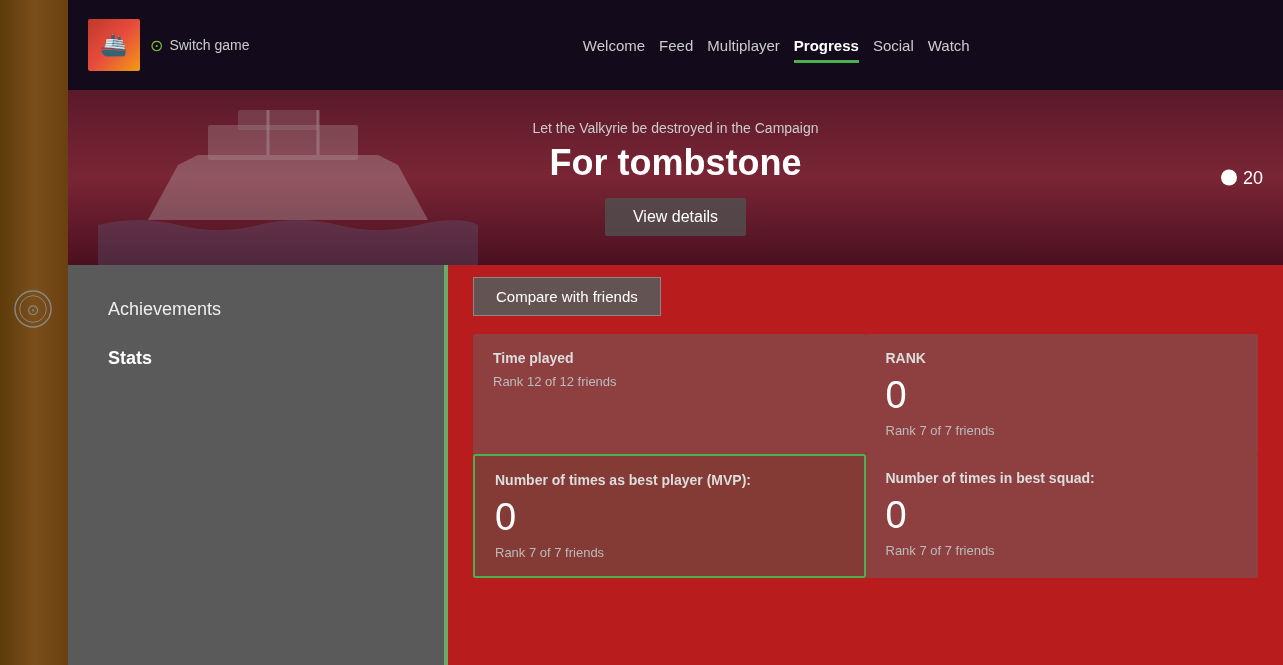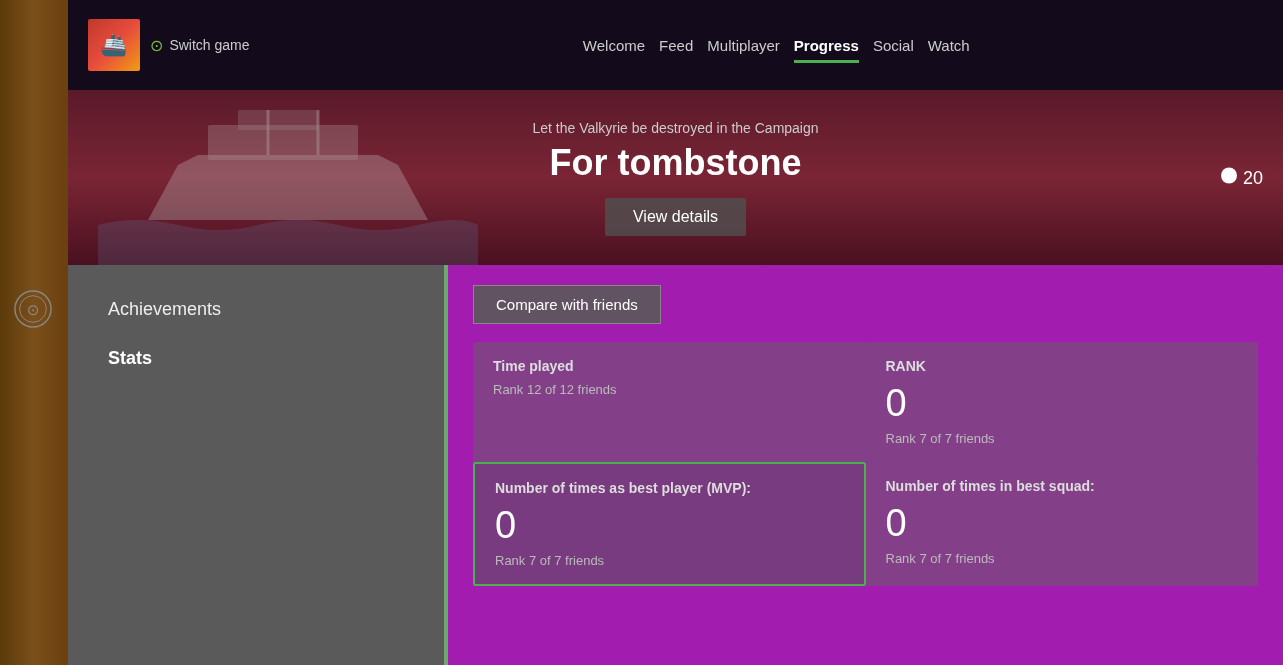--- a/index.html
+++ b/index.html
@@ -161,20 +161,21 @@
       cursor: pointer;
       border-radius: 2px;
     }
 
     .gamerscore {
       position: absolute;
       right: 20px;
       top: 50%;
       transform: translateY(-50%);
       display: flex;
+      align-items: center;
       gap: 6px;
       color: #fff;
       font-size: 18px;
     }
 
     .gs-dot {
       width: 16px;
       height: 16px;
       background: #fff;
       border-radius: 50%;
@@ -203,22 +204,22 @@
     }
 
     .left-nav-item.active {
       color: #fff;
       font-weight: bold;
     }
 
     
     .stats-area {
       flex: 1;
-      padding: 20px 25px;
-      background: #a21caf;
+      padding: 12px 25px;
+      background: #b91c1c;
     }
 
     .compare-btn {
       background: rgba(90, 90, 90, 0.9);
       border: 1px solid #888;
       color: #fff;
       padding: 10px 22px;
       font-size: 15px;
       cursor: pointer;
       margin-bottom: 18px;

